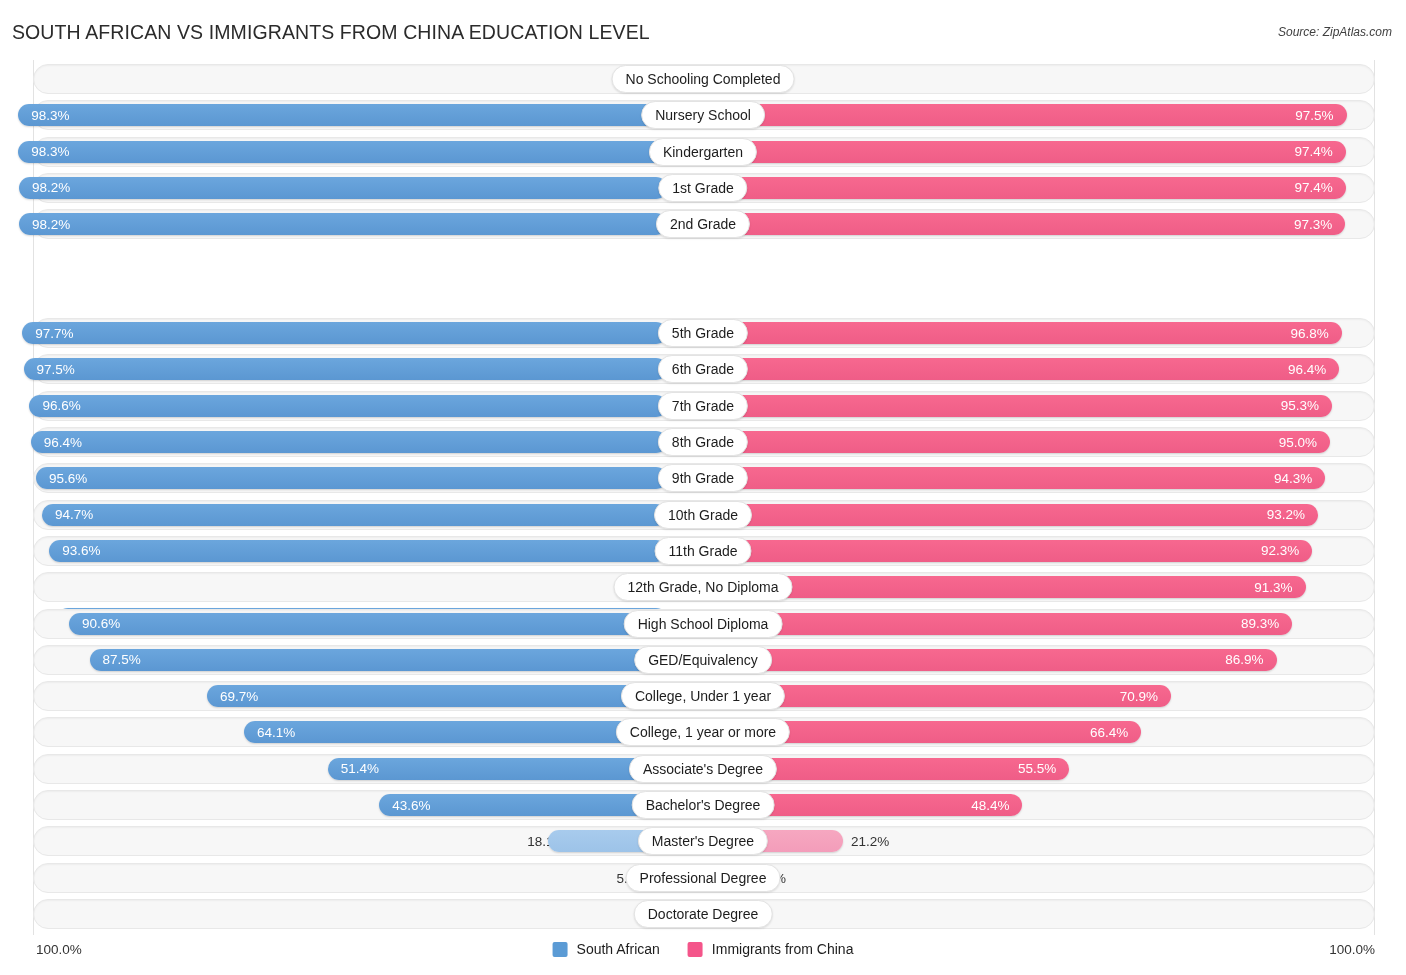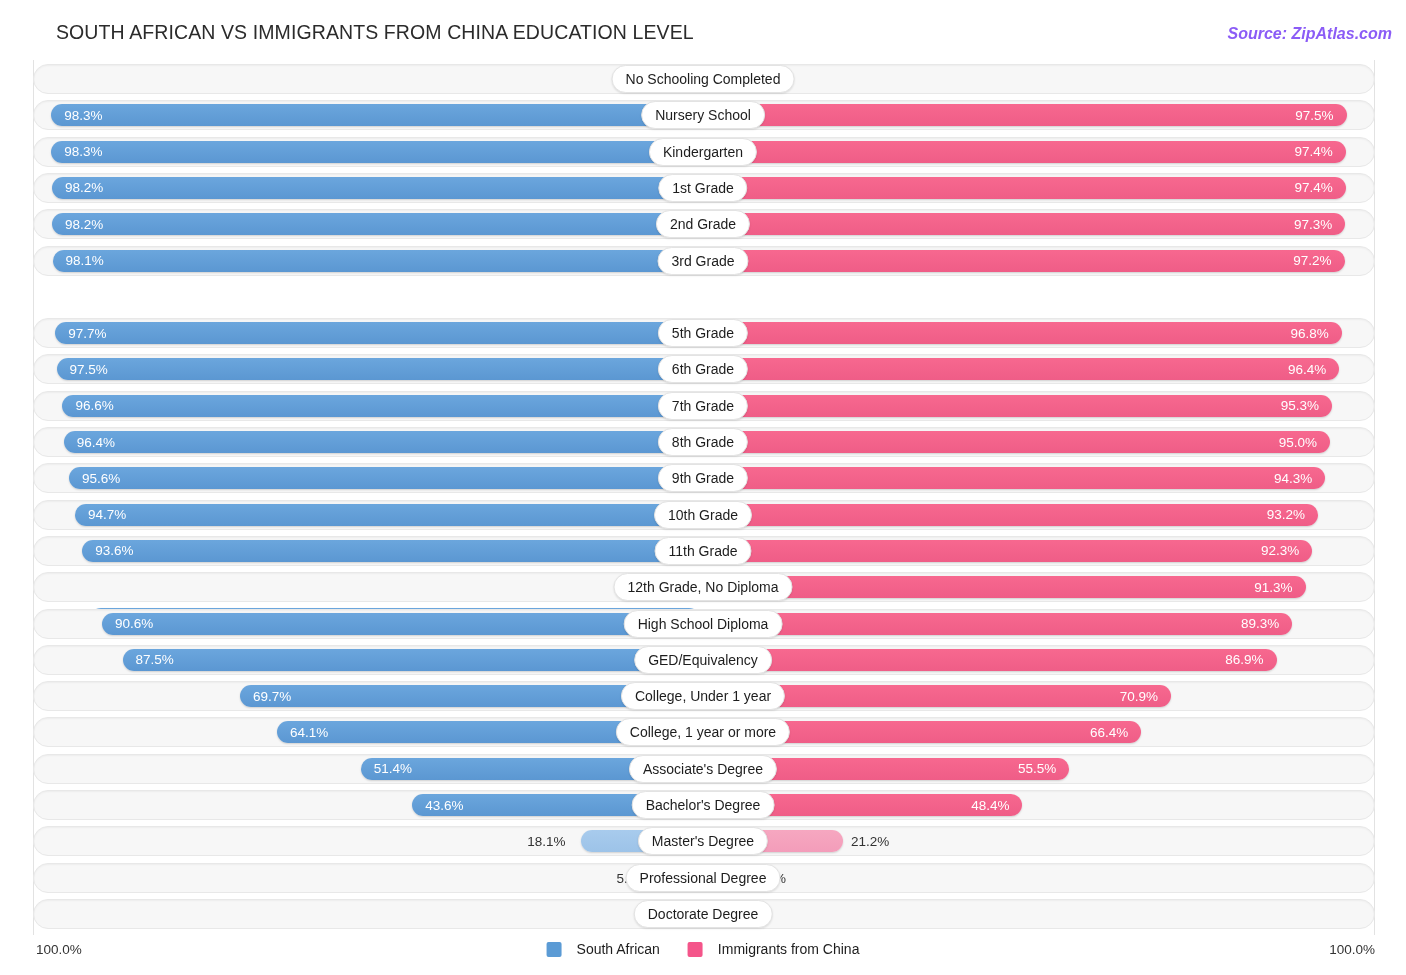--- a/index.html
+++ b/index.html
@@ -25,30 +25,29 @@
     height: 60px;
   }
   .chart-title {
     position: absolute;
     left: 12px;
     top: 21px;
     font-size: 19.5px;
     color: #2b2b2b;
     letter-spacing: 0.1px;
     white-space: nowrap;
-    margin-left: 44px;
   }
   .source-note {
     position: absolute;
     right: 14px;
     top: 25px;
-    font-size: 16px;
+    font-size: 12px;
     font-style: italic;
-    font-weight: bold;
-    color: #8b5cf6;
+    font-weight: normal;
+    color: #404040;
     white-space: nowrap;
   }
 
   
   .plot {
     position: absolute;
     left: 0;
     top: 60px;
     width: 1406px;
     height: 875px;
@@ -85,21 +84,21 @@
   
   .bar {
     position: absolute;
     top: 4px;
     height: 22px;
     border-radius: 11px;
     display: flex;
     align-items: center;
   }
   .bar-left {
-    right: 696px;  
+    right: 729px;  
     justify-content: flex-start;
     box-shadow: 0 1px 2px rgba(0,0,0,0.16);
   }
   .bar-right {
     left: 693px;
     justify-content: flex-end;
     box-shadow: 0 1px 2px rgba(0,0,0,0.16);
   }
 
   .bar-left.full  { background: linear-gradient(180deg,#6ba6dd 0%, #5b97d2 100%); }
@@ -176,21 +175,21 @@
     top: 6px;
     transform: translateX(-50%);
     display: flex;
     align-items: center;
     gap: 10px;
     white-space: nowrap;
   }
   .legend-item {
     display: flex;
     align-items: center;
-    gap: 15px;
+    gap: 9px;
     margin-right: 18px;
   }
   .legend-item:last-child { margin-right: 0; }
   .swatch {
     width: 15px; height: 15px;
     border-radius: 2px;
     display: inline-block;
   }
   .legend-label {
     font-size: 14px;
@@ -250,30 +249,20 @@
       </div>
       <div class="row" style="top: 149.2px;">
         <div class="track"></div>
         <div class="bar bar-left full" style="width: 648.12px;">
           <span class="val-in">98.2%</span>
         </div>
         <div class="bar bar-right full" style="width: 642.18px;">
           <span class="val-in">97.3%</span>
         </div>
         <div class="pill">2nd Grade</div>
-      </div>
-      <div class="row" style="top: 185.5px;">
-        <div class="track"></div>
-        <div class="bar bar-left full" style="width: 647.46px;">
-          <span class="val-in">98.1%</span>
-        </div>
-        <div class="bar bar-right full" style="width: 641.52px;">
-          <span class="val-in">97.2%</span>
-        </div>
-        <div class="pill">3rd Grade</div>
       </div>
       <div class="row" style="top: 258.1px;">
         <div class="track"></div>
         <div class="bar bar-left full" style="width: 644.82px;">
           <span class="val-in">97.7%</span>
         </div>
         <div class="bar bar-right full" style="width: 638.88px;">
           <span class="val-in">96.8%</span>
         </div>
         <div class="pill">5th Grade</div>

